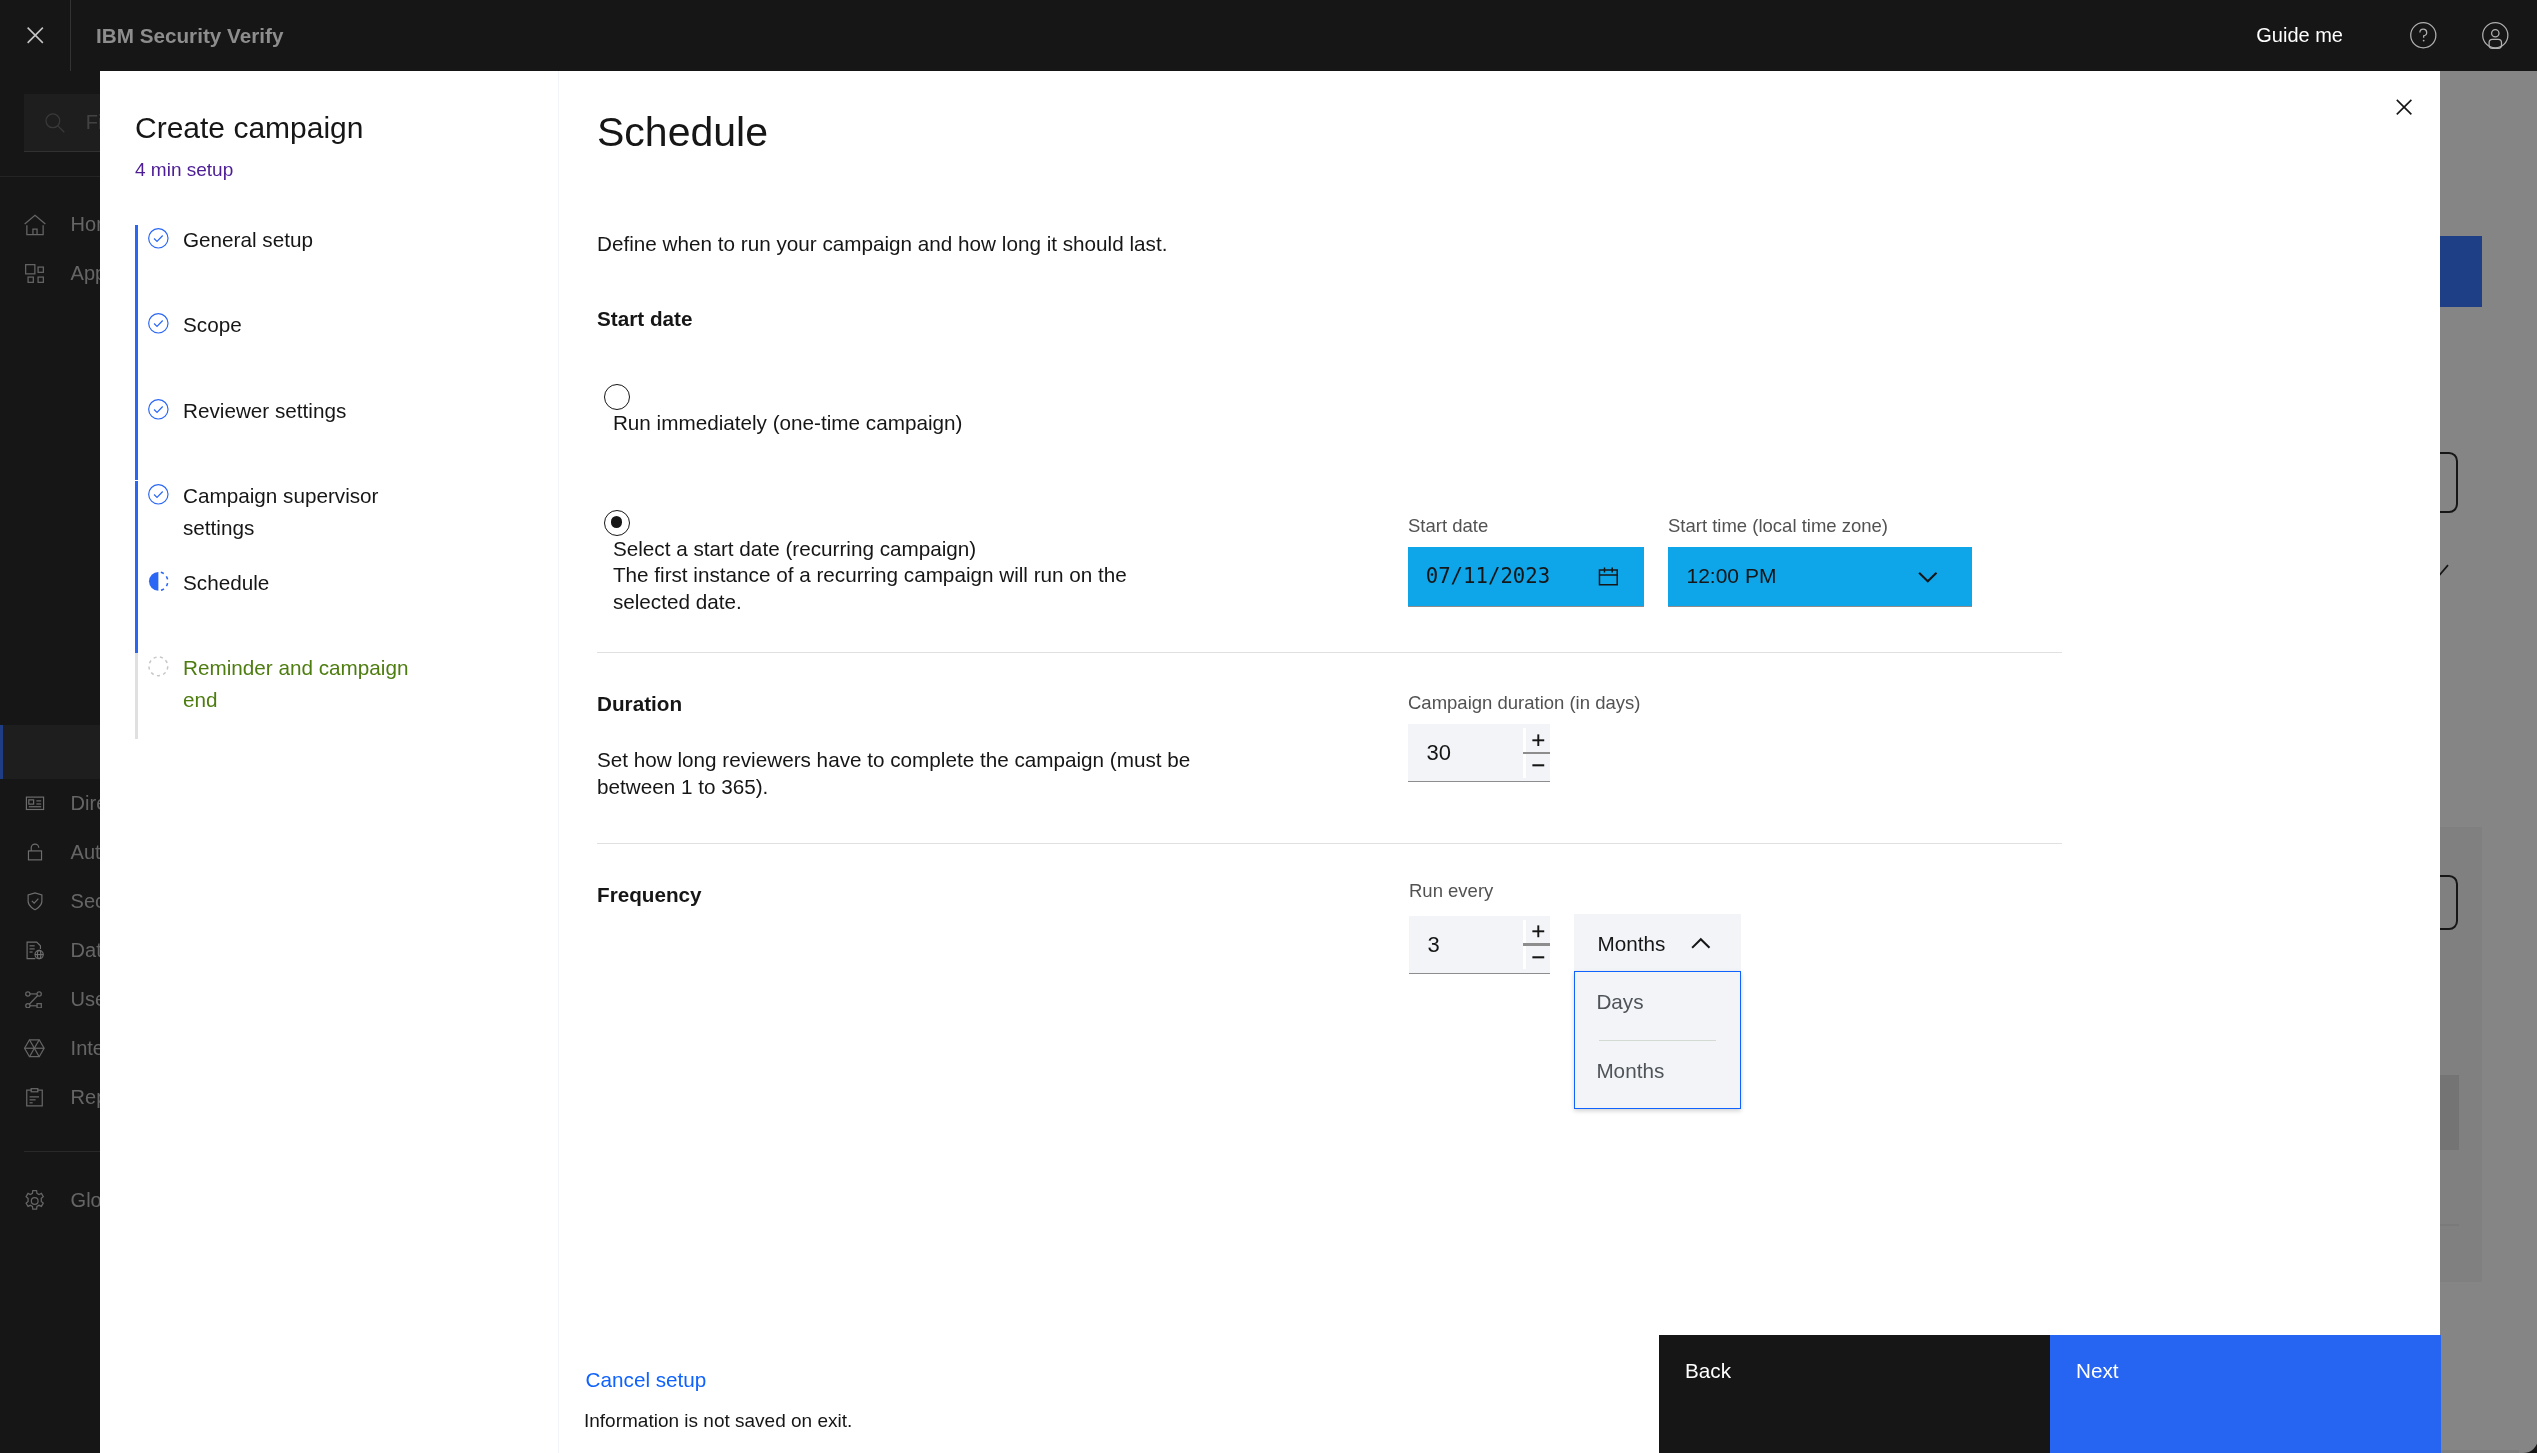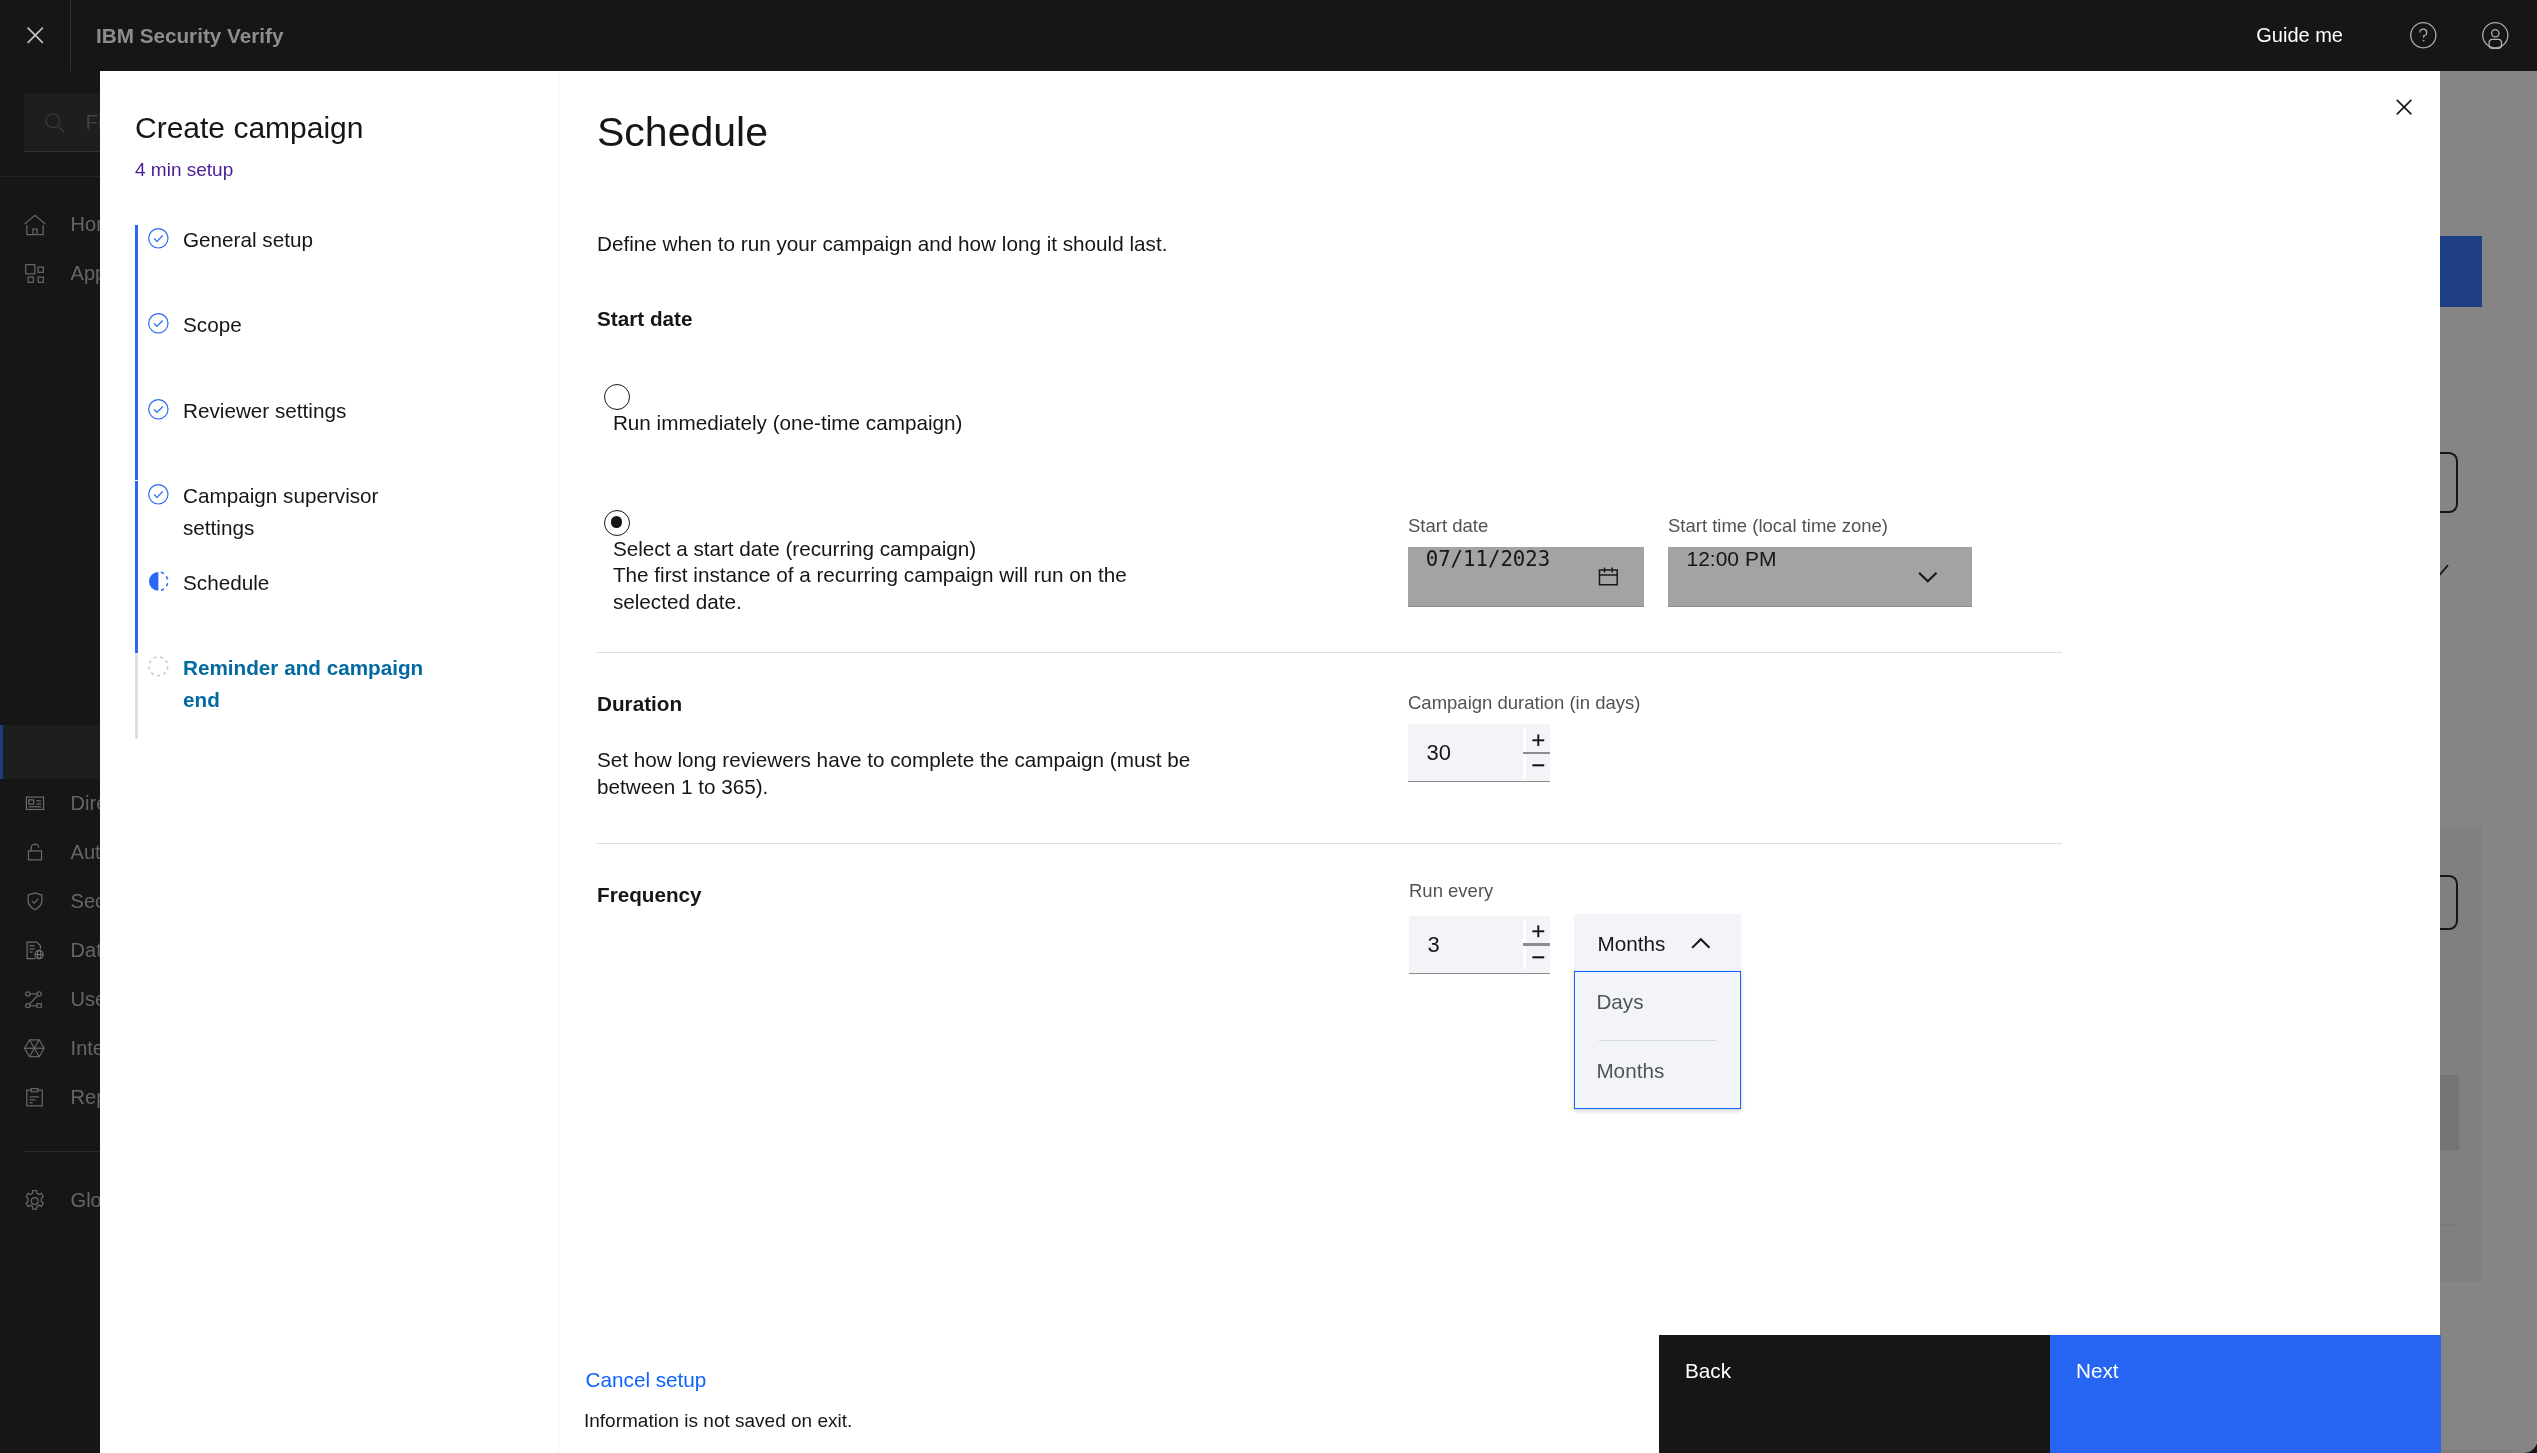--- a/index.html
+++ b/index.html
@@ -76,42 +76,42 @@
 
   .ml-title { position:absolute; left:35px; top:42px; font-size: 30px; font-weight: 400; color: #161616; line-height: 30px; }
   .ml-sub { position:absolute; left:35px; top:89px; font-size: 19px; color: #4c1d95; line-height: 19px; }
 
   .steps { position:absolute; left: 35px; top: 154px; width: 292px; height: 513px; }
   .step { position: absolute; left:0; width: 292px; padding-left: 48px; }
   .step-rail { position: absolute; left: 0; top: 0; width: 3px; height: 100%; background: #2a67f5; }
   .step-rail.dim { background: #e0e0e0; }
   .step-ico { position: absolute; left: 13.3px; top: 3px; width: 20.7px; height: 20.7px; }
   .step-label { font-size: 20.7px; line-height: 32.5px; color: #161616; margin-top: -1.5px; }
-  .step.disabled .step-label { color: #0369a1; font-weight: bold; }
+  .step.disabled .step-label { color: #4d7c0f; }
 
   
   .mr-close { position: absolute; left: 1837px; top: 28px; width: 16.2px; height: 16.2px; }
   .mr-h1 { position:absolute; left:38px; top:41px; font-size: 41px; font-weight: 400; color: #161616; line-height: 41px; }
   .mr-desc { position:absolute; left:38px; top:160px; font-size: 20.7px; color: #161616; line-height: 26.6px; }
   .sec-title { position:absolute; font-size: 20.7px; font-weight: 700; color: #161616; line-height: 26.6px; }
   .body-p { position:absolute; font-size: 20.7px; color: #161616; line-height: 26.6px; }
 
   .radio-row { position:absolute; display: flex; flex-direction: column; }
   .radio { width: 26px; height: 26px; border: 1.5px solid #161616; border-radius: 50%; flex: 0 0 26px; position: relative; margin-top: 1.5px; }
   .radio.checked::after { content: ""; position: absolute; left: 5.5px; top: 5.5px; width: 11.8px; height: 11.8px; border-radius: 50%; background: #161616; }
   .radio-txt { margin-left: 8.9px; }
   .radio-main { font-size: 20.7px; line-height: 26.6px; color: #161616; white-space: nowrap; }
   .radio-sub { font-size: 20.7px; line-height: 26.6px; color: #161616; width: 591px; }
 
   .hr { position:absolute; height: 0.7px; background: #e0e0e0; }
 
   
   .fld { position: absolute; }
   .fld-label { font-size: 18.5px; color: #525252; line-height: 18.5px; white-space: nowrap; }
-  .input-box { background: #a3a3a3; border-bottom: 0.7px solid #8d8d8d; height: 60px; display: flex; position: relative; }
+  .input-box { background: #0ea5e9; border-bottom: 0.7px solid #8d8d8d; height: 60px; display: flex; align-items: center; position: relative; }
   .date-val { font-family: "DejaVu Sans Mono", monospace; font-size: 20.7px; color: #161616; margin-left: 17.7px; }
   .cal-ico { position: absolute; right: 25px; top: 50%; transform: translateY(-50%); display:flex; }
   .sel-val { font-size: 21px; color: #161616; margin-left: 18.5px; }
   .chev { position: absolute; right: 32px; top: 50%; transform: translateY(-50%); display:flex; }
 
   .num-box { background: #f2f4f8; border-bottom: 0.7px solid #8d8d8d; height: 58px; display: flex; align-items: stretch; position: relative; }
   .num-val { font-size: 22px; color: #161616; padding-left: 18.5px; display: flex; align-items: center; flex: 1 1 auto; }
   .num-btns { width: 26.6px; flex: 0 0 26.6px; display: flex; flex-direction: column; position:relative; }
   .num-btn { flex: 1 1 50%; display: flex; align-items: center; justify-content: center; border-left: 3px solid #ffffff; position:relative; }
   .num-btn.up { margin-top: 3.7px; margin-bottom: 2.2px; }

